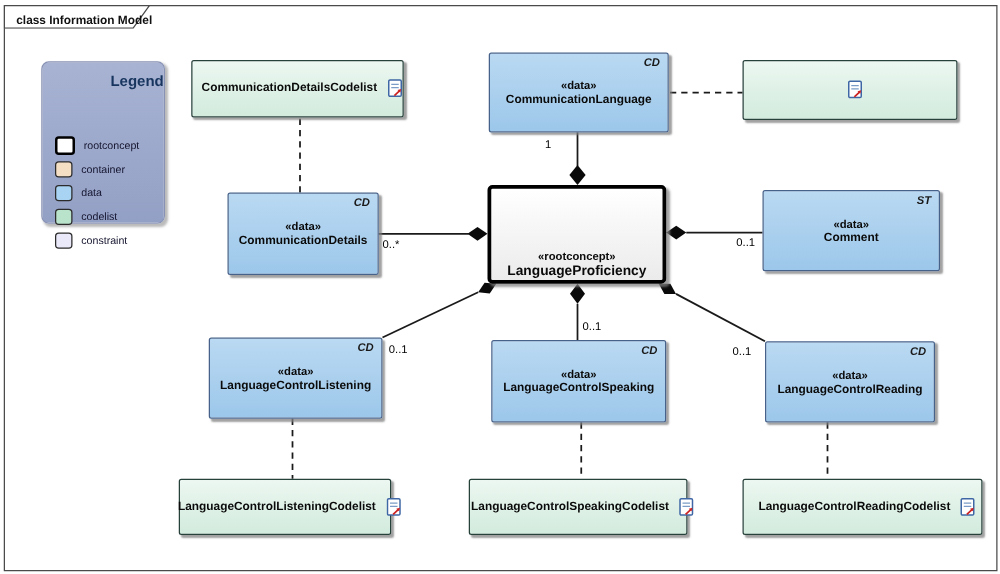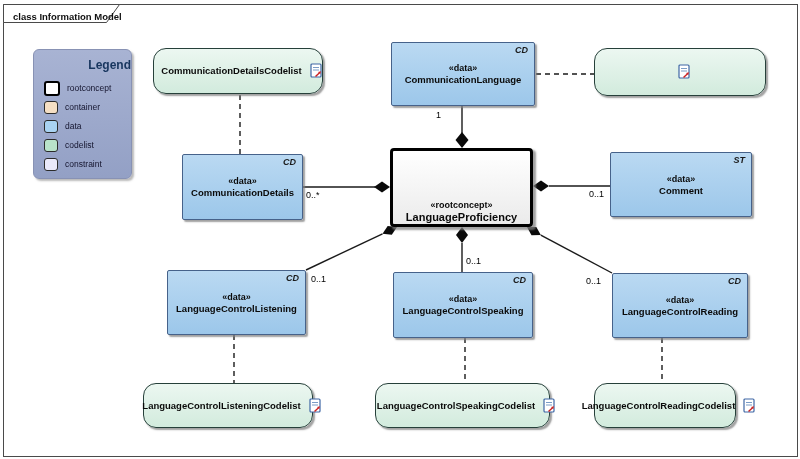--- a/index.html
+++ b/index.html
@@ -11,21 +11,21 @@
   .tab{position:absolute;left:3px;top:4px;width:120px;height:19px;}
   .tab-label{position:absolute;left:10px;top:7px;font-size:9.5px;font-weight:bold;color:#111;white-space:nowrap;}
   
   svg.connectors{position:absolute;left:0;top:0;z-index:1;pointer-events:none;}
   
   .node{position:absolute;z-index:2;box-sizing:border-box;}
   .blue{background:linear-gradient(180deg,#bad9f2 0%,#9cc7ea 100%);
         border:1px solid #46628a;border-radius:2px;
         box-shadow:2px 2px 1.5px rgba(130,130,130,0.75);}
   .green{background:linear-gradient(180deg,#ecf7f1 0%,#d2ebdd 100%);
-        border:1px solid #26403a;border-radius:13px;
+        border:1px solid #26403a;border-radius:2px;
         box-shadow:2px 2px 1.5px rgba(130,130,130,0.75);}
   .root{background:linear-gradient(180deg,#ffffff 0%,#ebebeb 100%);
         border:3px solid #000;border-radius:4px;
         box-shadow:2.5px 2.5px 2px rgba(130,130,130,0.75);}
   .node .ctr{display:flex;flex-direction:column;align-items:center;justify-content:center;
         width:100%;height:100%;}
   .root .ctr{justify-content:flex-start;padding-top:7px;margin-top:41px;}
   .stereo{font-size:9px;font-weight:bold;color:#0a0a0a;line-height:12px;}
   .nname{font-size:9.5px;font-weight:bold;color:#0a0a0a;line-height:12px;}
   .tag{position:absolute;top:2px;right:6px;font-size:9px;font-weight:bold;
@@ -34,21 +34,21 @@
   .doc-icon{flex:0 0 auto;}
   
   .mult{position:absolute;z-index:3;font-size:9px;color:#000;white-space:nowrap;}
   
   .legend{position:absolute;left:33px;top:49px;width:97px;height:128px;z-index:2;
           background:linear-gradient(180deg,#a8b3d3 0%,#93a0c5 100%);
           border:1px solid #8892b4;border-radius:6px;
           box-shadow:2px 2px 2px rgba(140,140,140,0.6);}
   .legend-title{position:absolute;left:0;top:8px;width:100%;text-align:right;
           font-size:12px;font-weight:bold;color:#17355e;}
-  .legend-item{position:absolute;left:10px;height:14px;display:flex;align-items:center;gap:7px;}
+  .legend-item{position:absolute;left:10px;height:14px;display:flex;align-items:center;gap:7px;margin-top:28px;}
   .sw{width:12px;height:11px;border-radius:3px;border:1.5px solid #2b2b2b;box-sizing:content-box;}
   .sw-root{border:2.5px solid #000;}
   .legend-label{font-size:8.5px;color:#14142e;}
 </style>
 </head>
 <body>
 
 <div class="canvas">
 
   <div class="frame"></div>
@@ -153,21 +153,21 @@
       <svg class="doc-icon" width="13" height="16" viewBox="0 0 13 16">
         <rect x="1" y="1" width="10" height="13" rx="1" fill="#ffffff" stroke="#3f67a5" stroke-width="1.2"></rect>
         <line x1="3" y1="4.5" x2="9" y2="4.5" stroke="#7a9cc6" stroke-width="1"></line>
         <line x1="3" y1="7" x2="9" y2="7" stroke="#7a9cc6" stroke-width="1"></line>
         <path d="M5.5,13.5 L9.8,9.5" stroke="#cc2222" stroke-width="1.4" fill="none"></path>
         <path d="M11,8.2 l-3,0.7 2.2,2.1 z" fill="#cc2222"></path>
       </svg>
     </div>
   </div>
 
-  <div class="node green" style="left:594px;top:383px;width:142px;height:45px">
+  <div class="node green" style="left:594px;top:383px;width:192px;height:45px">
     <div class="ctr">
       <span class="nname">LanguageControlReadingCodelist</span>
       <svg class="doc-icon" width="13" height="16" viewBox="0 0 13 16">
         <rect x="1" y="1" width="10" height="13" rx="1" fill="#ffffff" stroke="#3f67a5" stroke-width="1.2"></rect>
         <line x1="3" y1="4.5" x2="9" y2="4.5" stroke="#7a9cc6" stroke-width="1"></line>
         <line x1="3" y1="7" x2="9" y2="7" stroke="#7a9cc6" stroke-width="1"></line>
         <path d="M5.5,13.5 L9.8,9.5" stroke="#cc2222" stroke-width="1.4" fill="none"></path>
         <path d="M11,8.2 l-3,0.7 2.2,2.1 z" fill="#cc2222"></path>
       </svg>
     </div>

